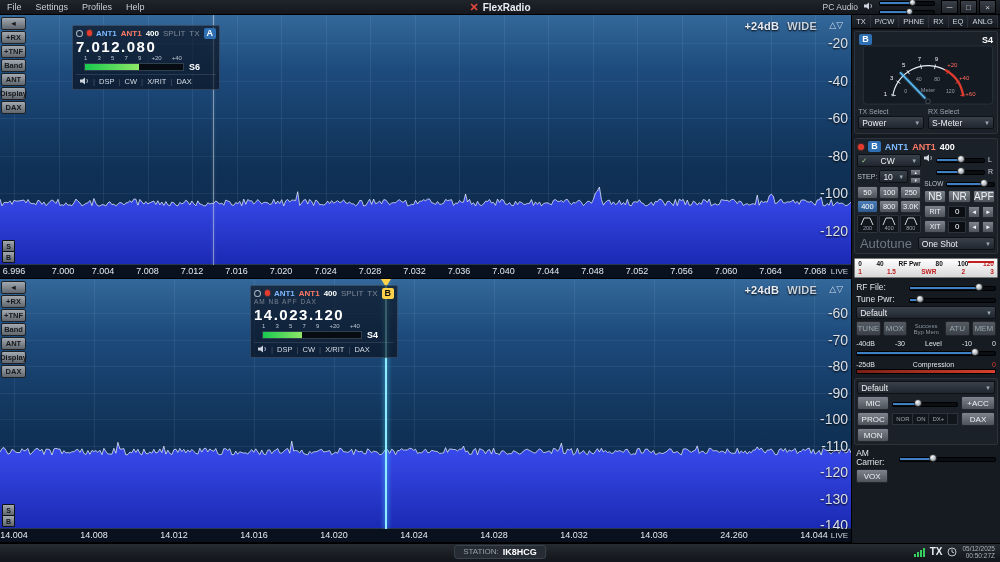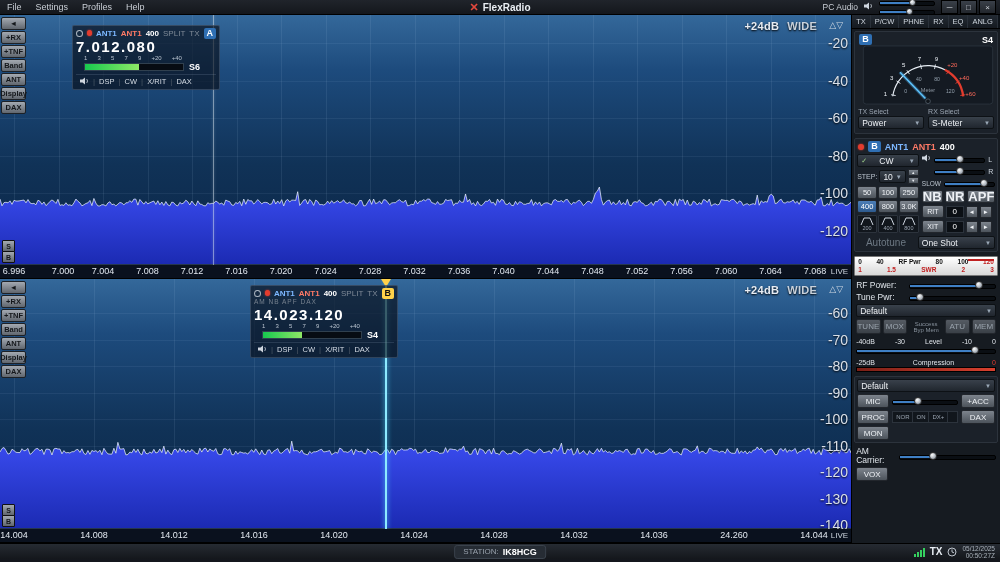--- a/index.html
+++ b/index.html
@@ -91,27 +91,27 @@
   .steplab{font-size:7px;color:#bac3cd;}
   .filters{display:grid;grid-template-columns:repeat(3,1fr);gap:1px;}
   .fbtn{height:11px;background:linear-gradient(#7d848d,#4c535b);border:1px solid #22262c;border-radius:2px;color:#eef1f5;font-size:7.5px;display:flex;align-items:center;justify-content:center;}
   .fbtn.active{background:linear-gradient(#4d7fb8,#2d5a8e);color:#fff;}
   .presets{display:flex;gap:1px;}
   .preset{flex:1;height:16px;background:#11161c;border:1px solid #2c333c;display:flex;flex-direction:column;align-items:center;justify-content:center;border-radius:1px;}
   .preset .pl{font-size:5.5px;color:#9aa4b0;line-height:6px;}
   .pan-sl{display:flex;align-items:center;gap:3px;}
   .pan-sl .lab{width:7px;font-size:7px;color:#cfd6df;}
   .nbrow{display:flex;gap:2px;}
-  .nbtn{flex:1;height:11px;background:linear-gradient(#7d848d,#4c535b);border:1px solid #22262c;border-radius:2px;color:#eef1f5;font-size:13px;display:flex;align-items:center;justify-content:center;font-weight:bold;}
+  .nbtn{flex:1;height:11px;background:linear-gradient(#7d848d,#4c535b);border:1px solid #22262c;border-radius:2px;color:#eef1f5;font-size:10px;display:flex;align-items:center;justify-content:center;}
   .ritrow{display:flex;align-items:center;gap:2px;}
   .ritbtn{width:20px;height:11px;background:linear-gradient(#7d848d,#4c535b);border:1px solid #22262c;border-radius:2px;color:#eef1f5;font-size:7px;display:flex;align-items:center;justify-content:center;}
   .vbox{width:16px;height:10px;background:#0b0f14;border:1px solid #2c333c;color:#fff;font-size:8px;display:flex;align-items:center;justify-content:center;}
   .st{width:10px;height:10px;background:linear-gradient(#7d848d,#4c535b);border:1px solid #22262c;color:#eef1f5;font-size:6px;display:flex;align-items:center;justify-content:center;border-radius:1px;}
   .sc-foot{display:flex;gap:3px;margin-top:3px;align-items:center;}
-  .autotune{flex:1;text-align:center;color:#6d7883;font-size:10px;}
+  .autotune{flex:1;text-align:center;color:#6d7883;font-size:13px;}
   .spin{display:flex;flex-direction:column;gap:1px;}
   .spin span{width:9px;height:5px;background:linear-gradient(#7d848d,#4c535b);border:1px solid #22262c;color:#eef1f5;font-size:4px;display:flex;align-items:center;justify-content:center;}
   .wmeter{margin:2px;background:linear-gradient(#ffffff,#d8d8d8);border:1px solid #787878;border-radius:1px;padding:1px 3px;position:relative;}
   .wrow{display:flex;justify-content:space-between;font-size:6.5px;color:#111;font-weight:bold;line-height:8px;}
   .wrow.red span{color:#c02020;}
   .wrow .redt{color:#c02020;}
   .redseg{position:absolute;right:3px;top:2px;width:26px;height:2px;background:#c02020;}
   .ctl-row{display:flex;align-items:center;gap:3px;margin:2px 4px;}
   .ctl-lab{width:50px;font-size:8.5px;color:#dfe4ea;}
   .btnrow{display:flex;gap:2px;margin:2px 4px;align-items:center;}
@@ -620,21 +620,21 @@
             <span>1.5</span>
             <span>SWR</span>
             <span>2</span>
             <span>3</span>
           </div>
           <div class="redseg"></div>
         </div>
 
       <div>
         <div class="ctl-row">
-          <span class="ctl-lab">RF Power:</span>
+          <span class="ctl-lab">RF File:</span>
           <div class="slider" id="sl-rf">
               <div class="track"></div>
               <div class="fill" style="width:calc(80% - 2px)"></div>
               <div class="knob" style="left:calc(80% - 4px)"></div>
             </div>
         </div>
         <div class="ctl-row">
           <span class="ctl-lab">Tune Pwr:</span>
           <div class="slider" id="sl-tune">
               <div class="track"></div>

